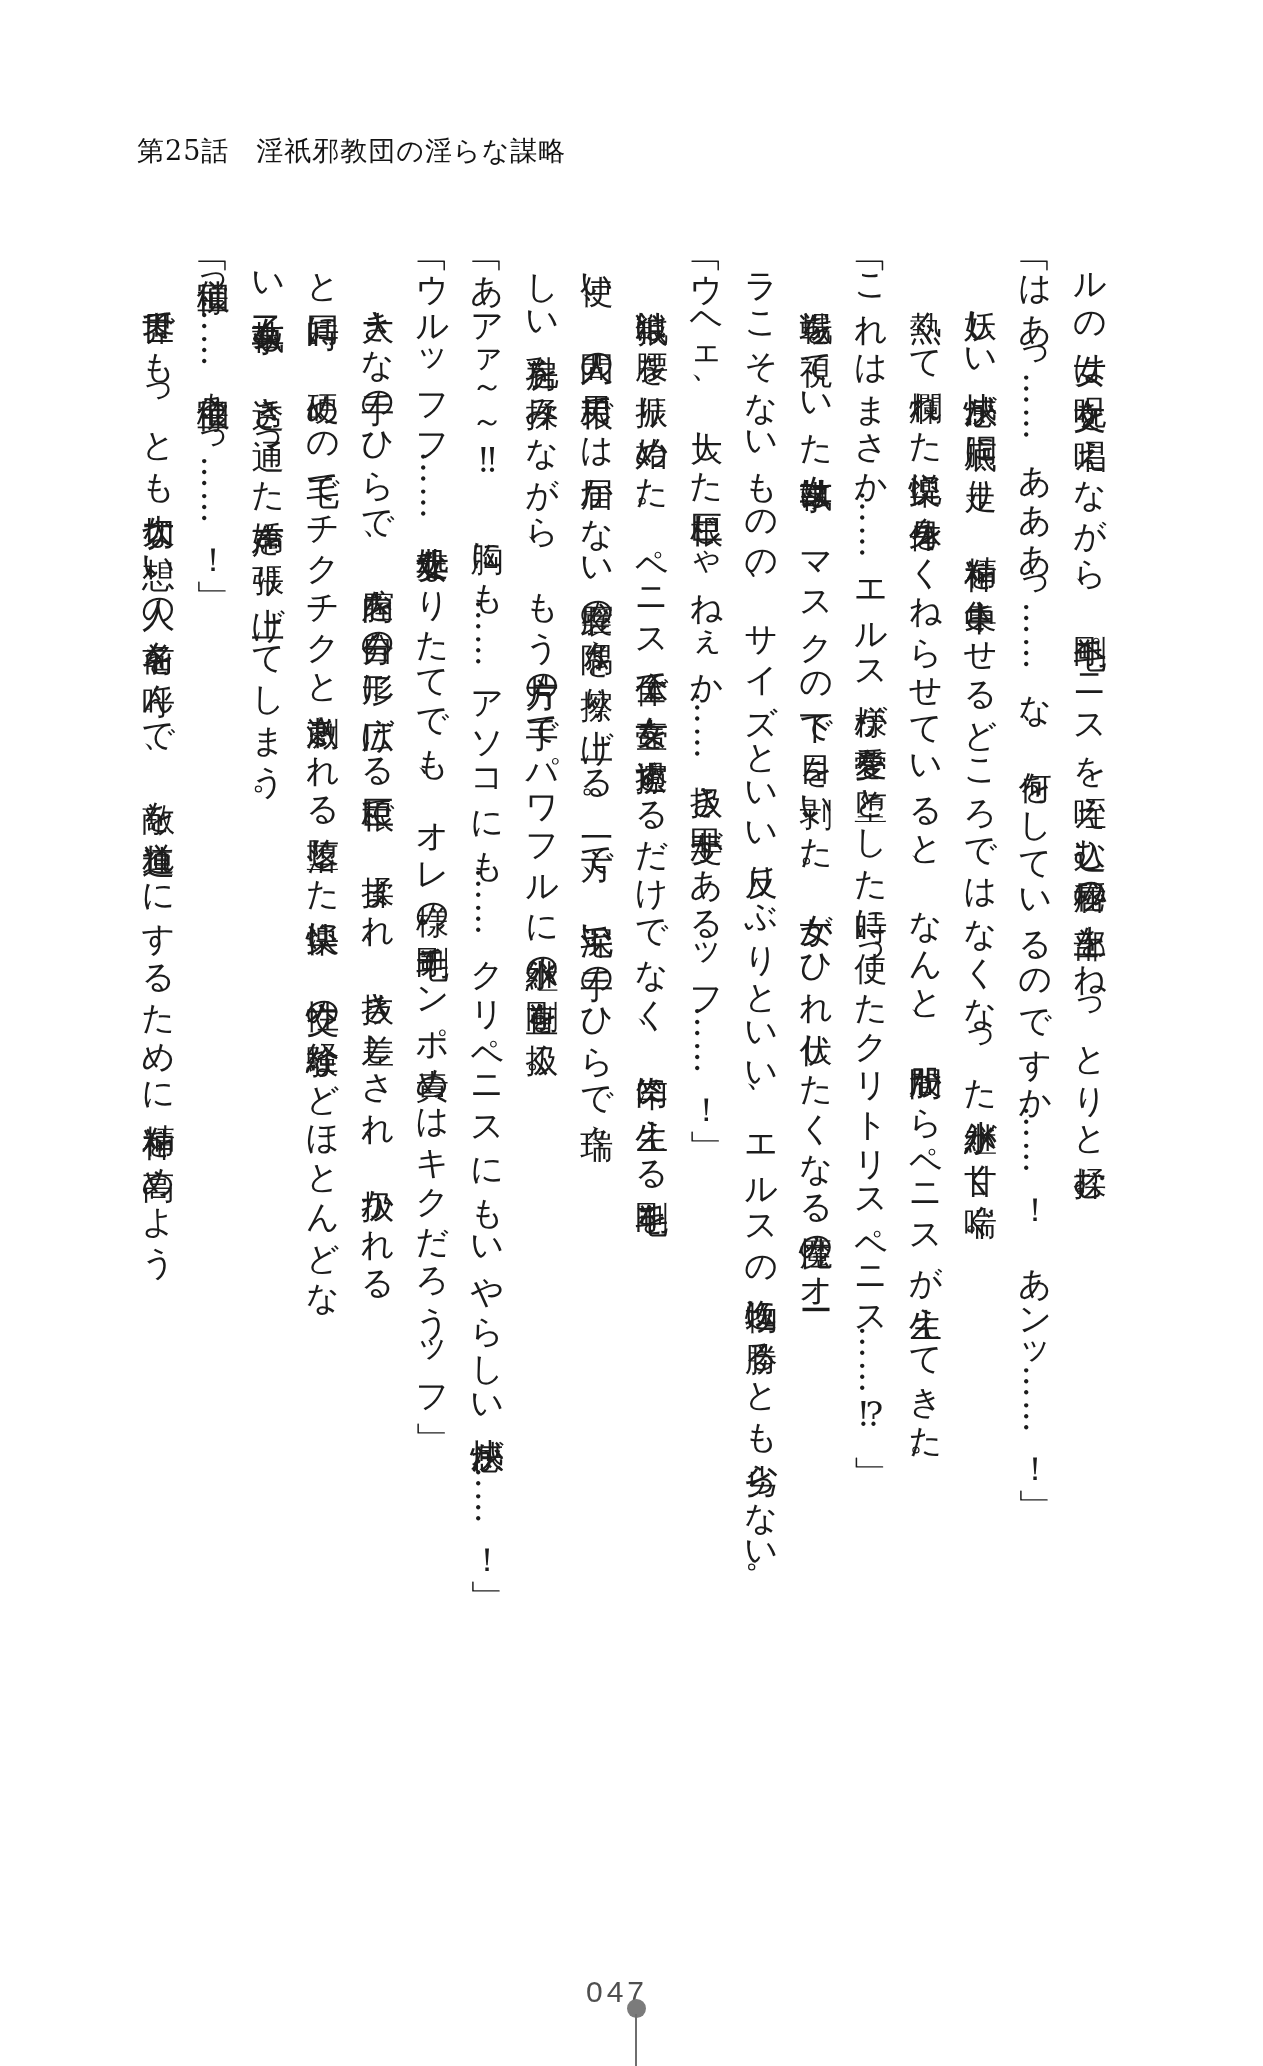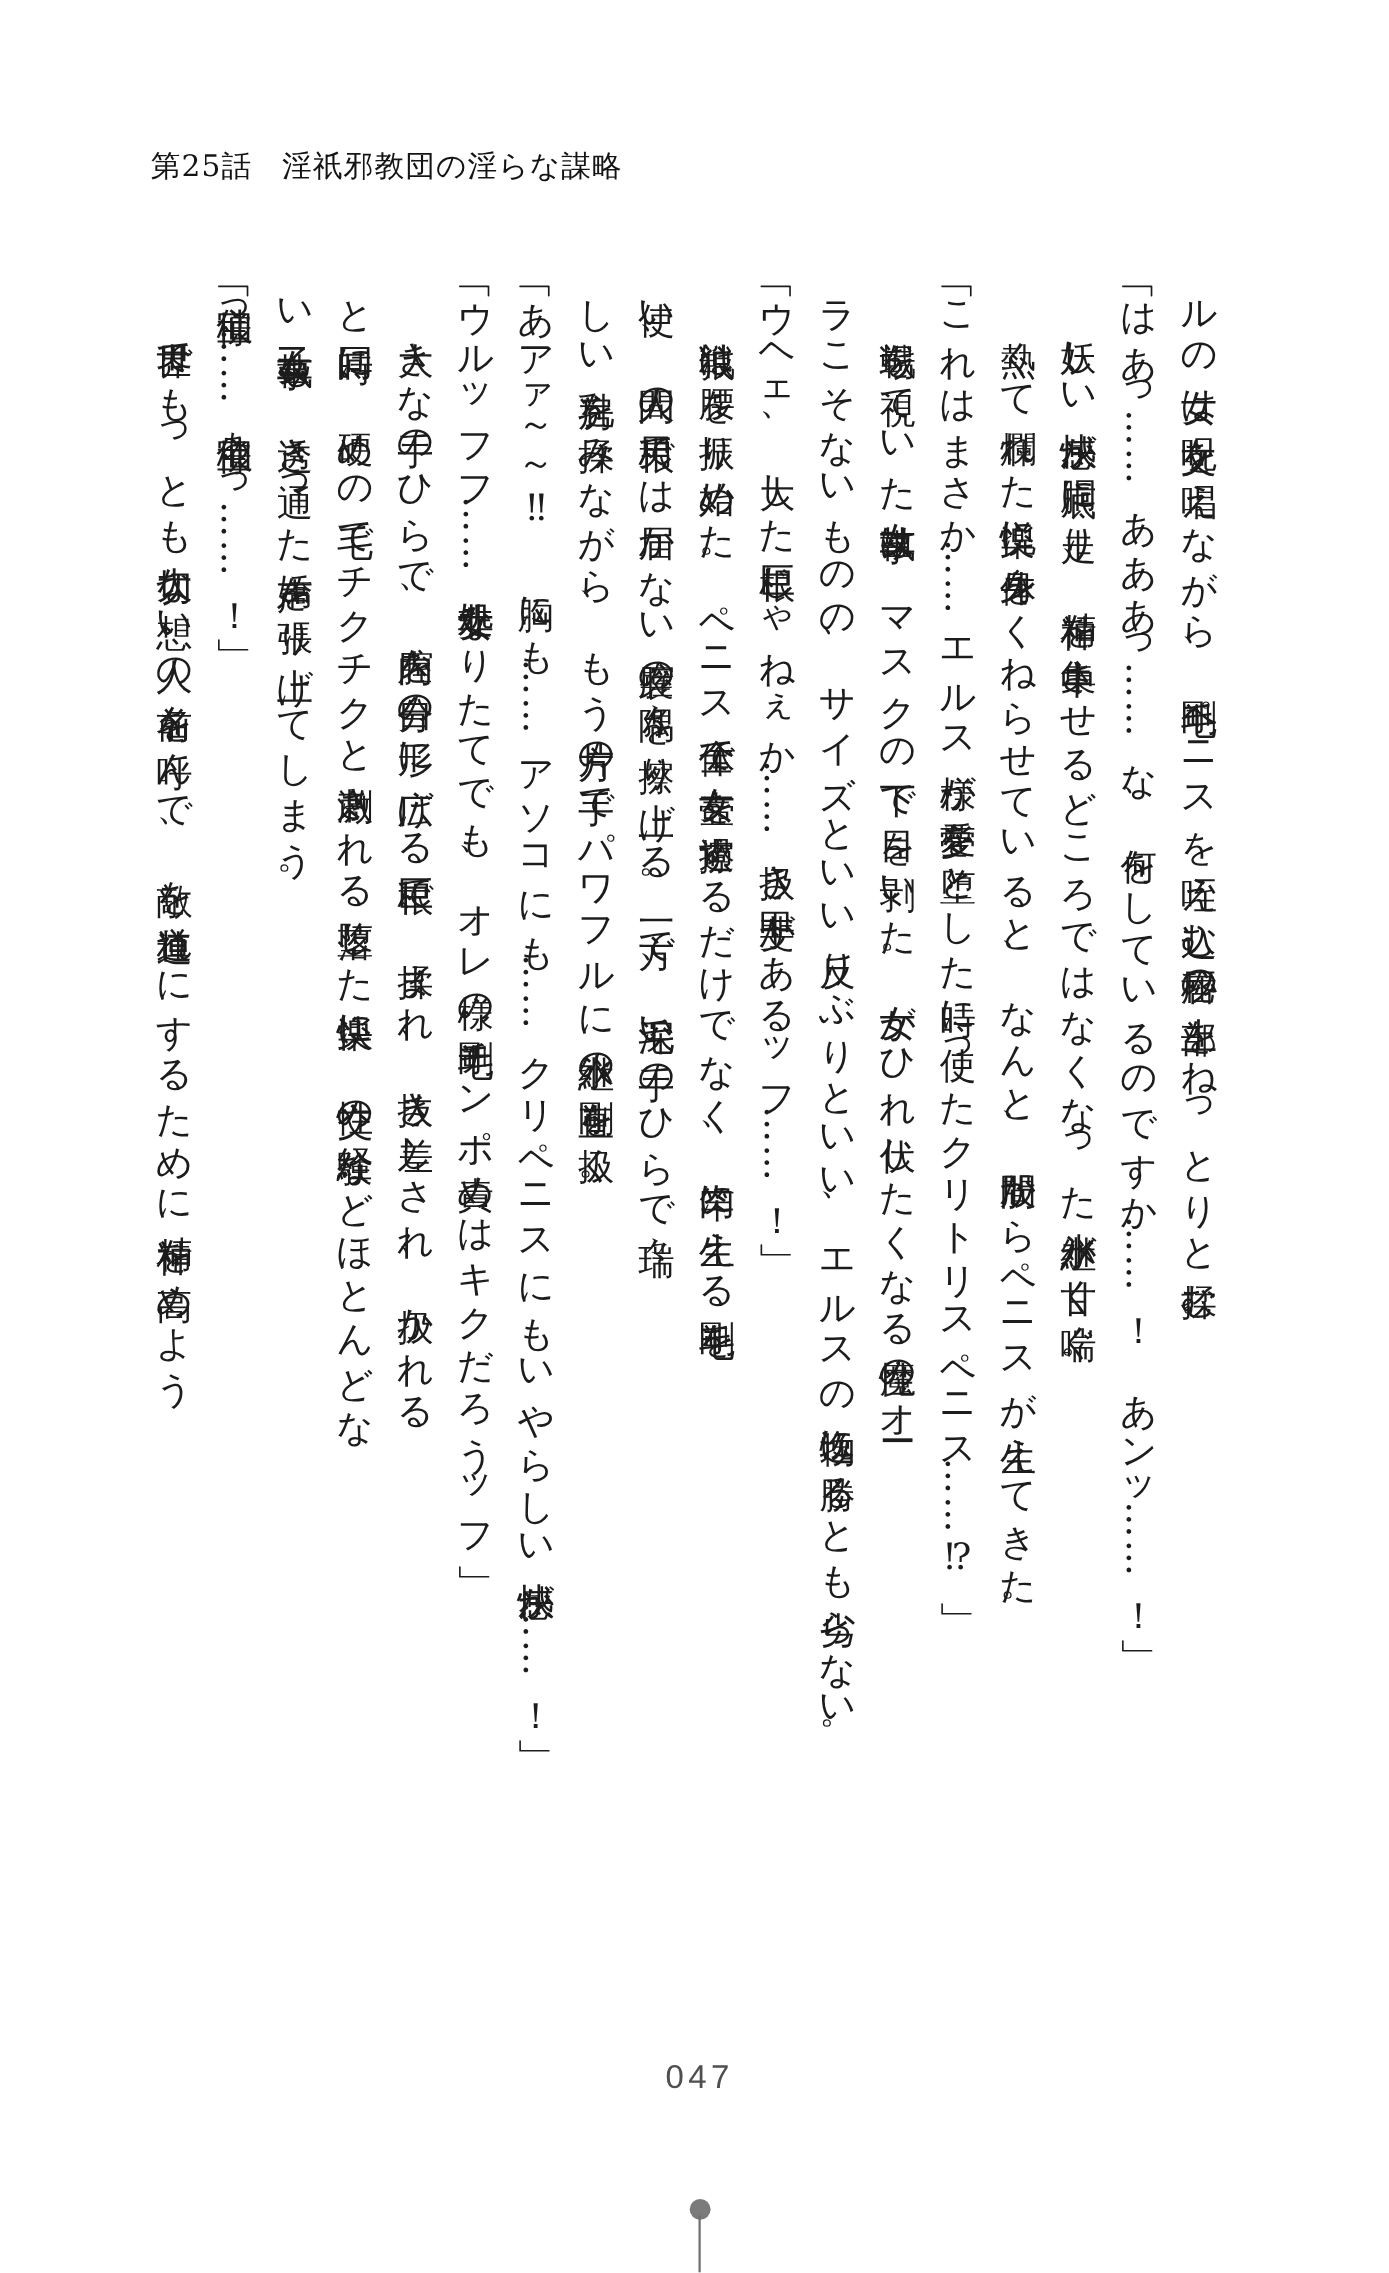--- a/index.html
+++ b/index.html
@@ -36,23 +36,23 @@
     color: #1c1c1c;
   }
   .body-text p {
     margin: 0;
     padding: 0;
     white-space: nowrap; 
   }
   .folio {
     position: absolute;
     left: 586px;
-    top: 1872px;
+    top: 1975px;
     width: 100px;
-    text-align: center;
+    text-align: left;
     font-family: "Liberation Sans", "DejaVu Sans", sans-serif;
     font-size: 30px;
     letter-spacing: 4px;
     color: #4f4f4f;
   }
   .ornament-dot {
     position: absolute;
     left: 627px;
     top: 1999px;
     width: 19px;

